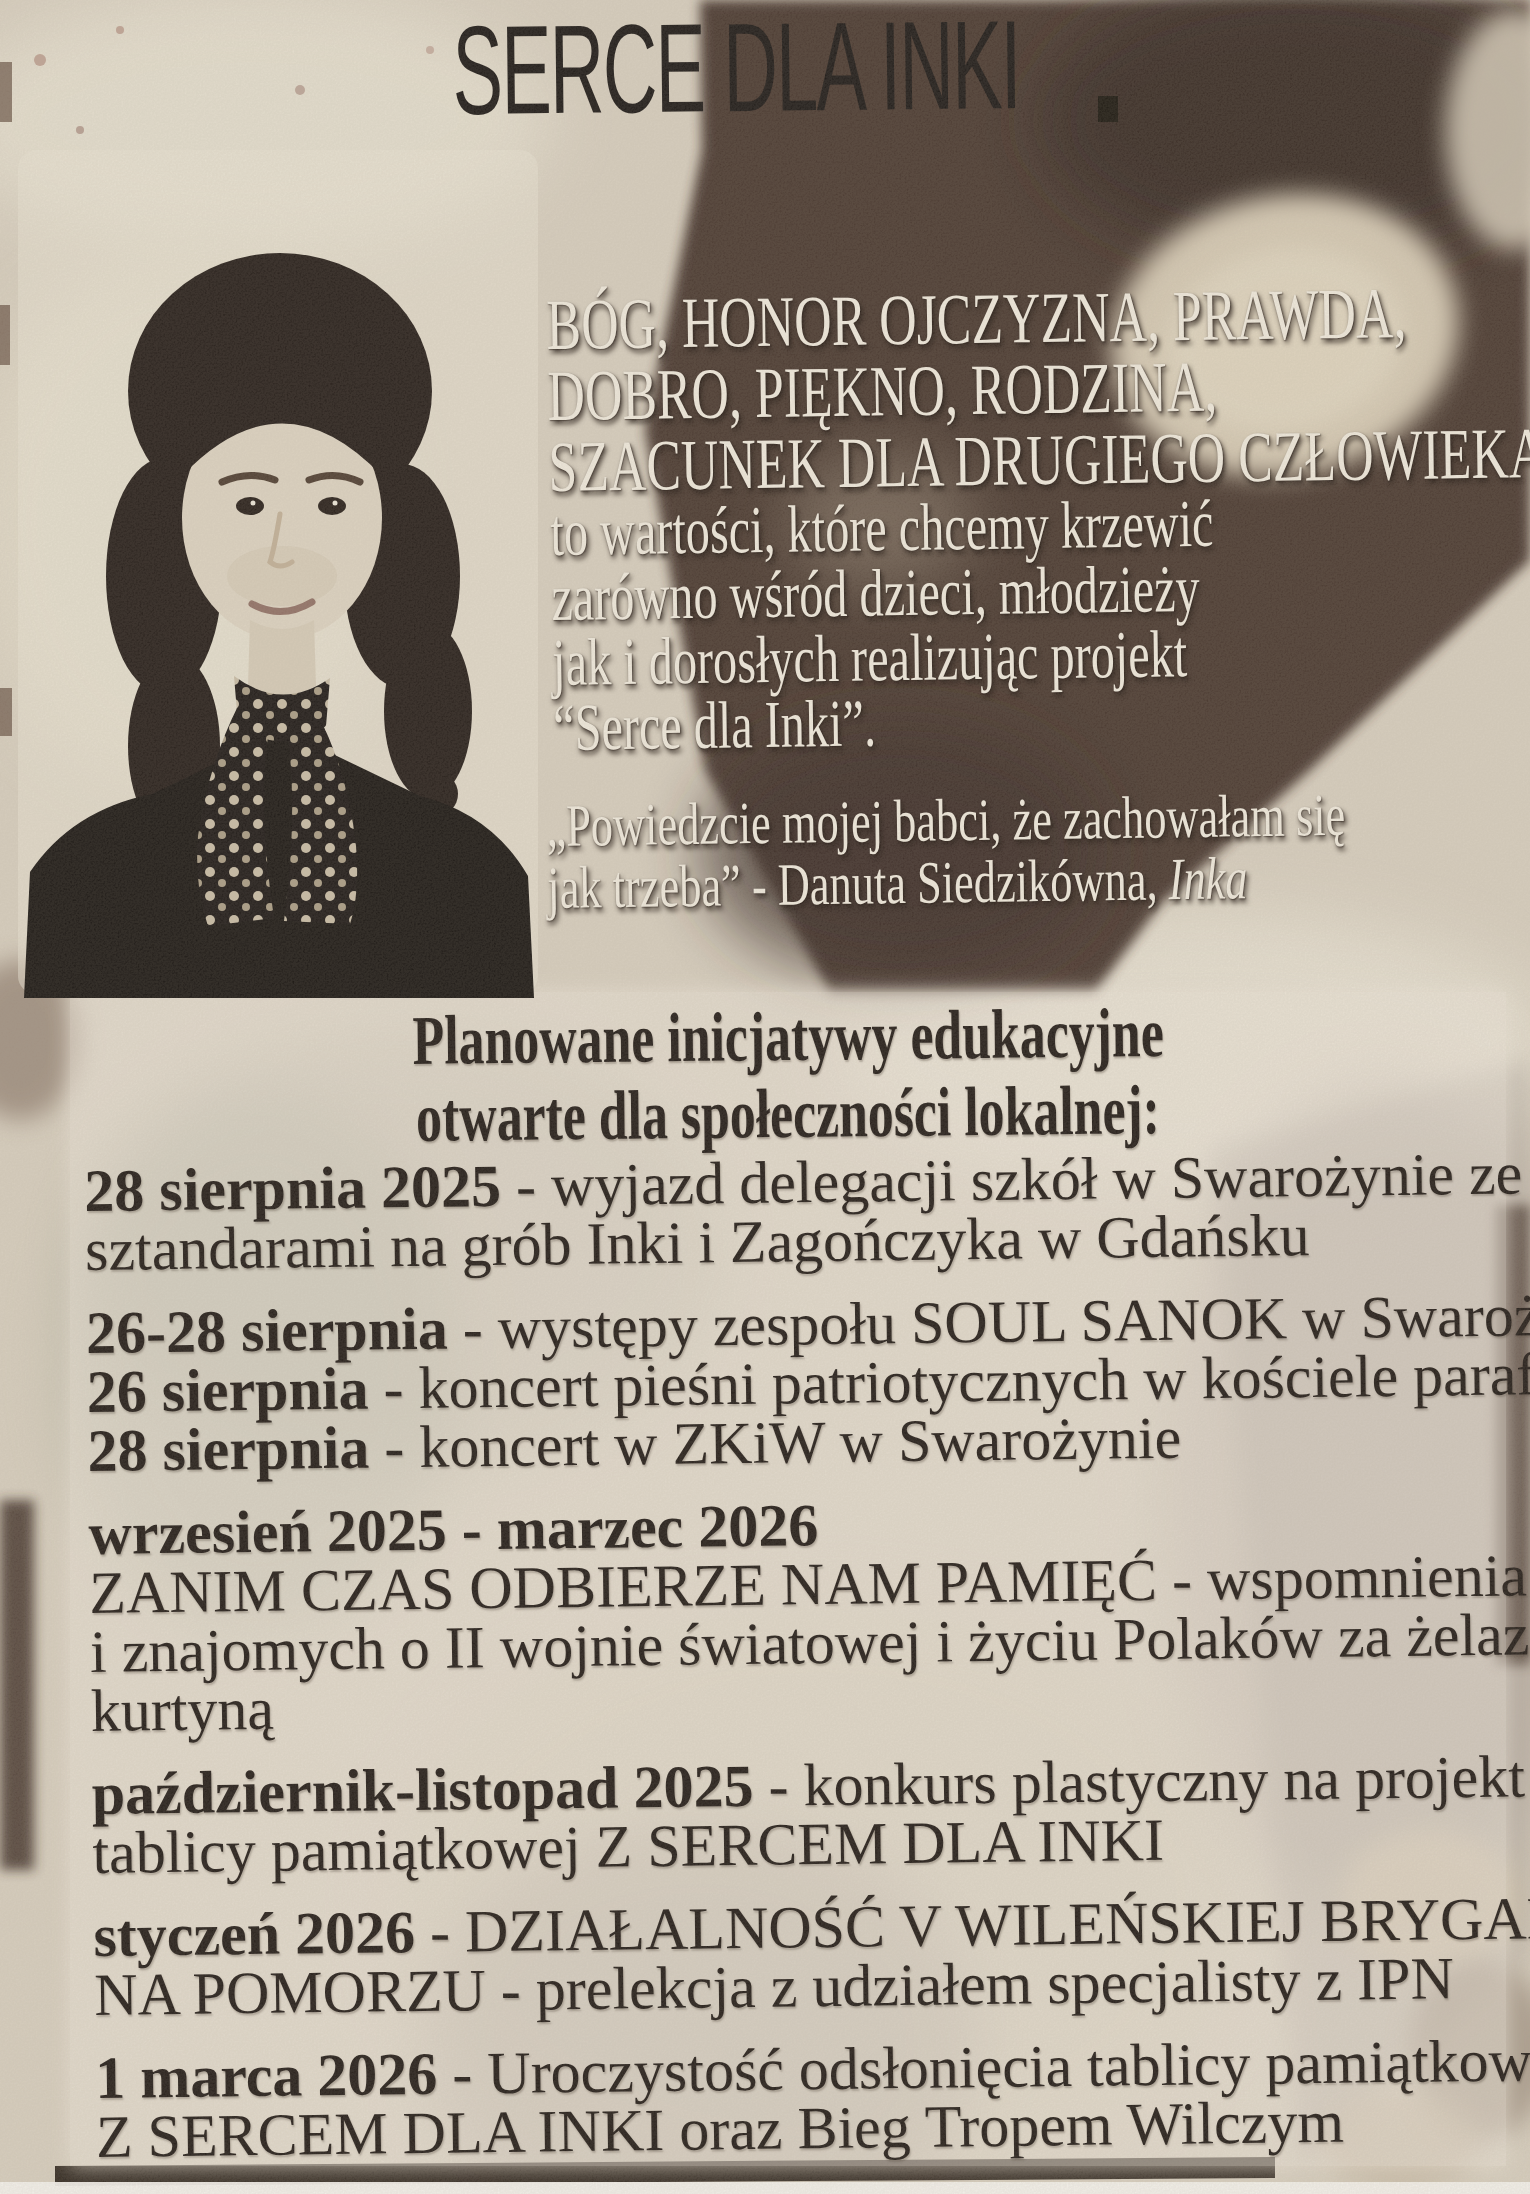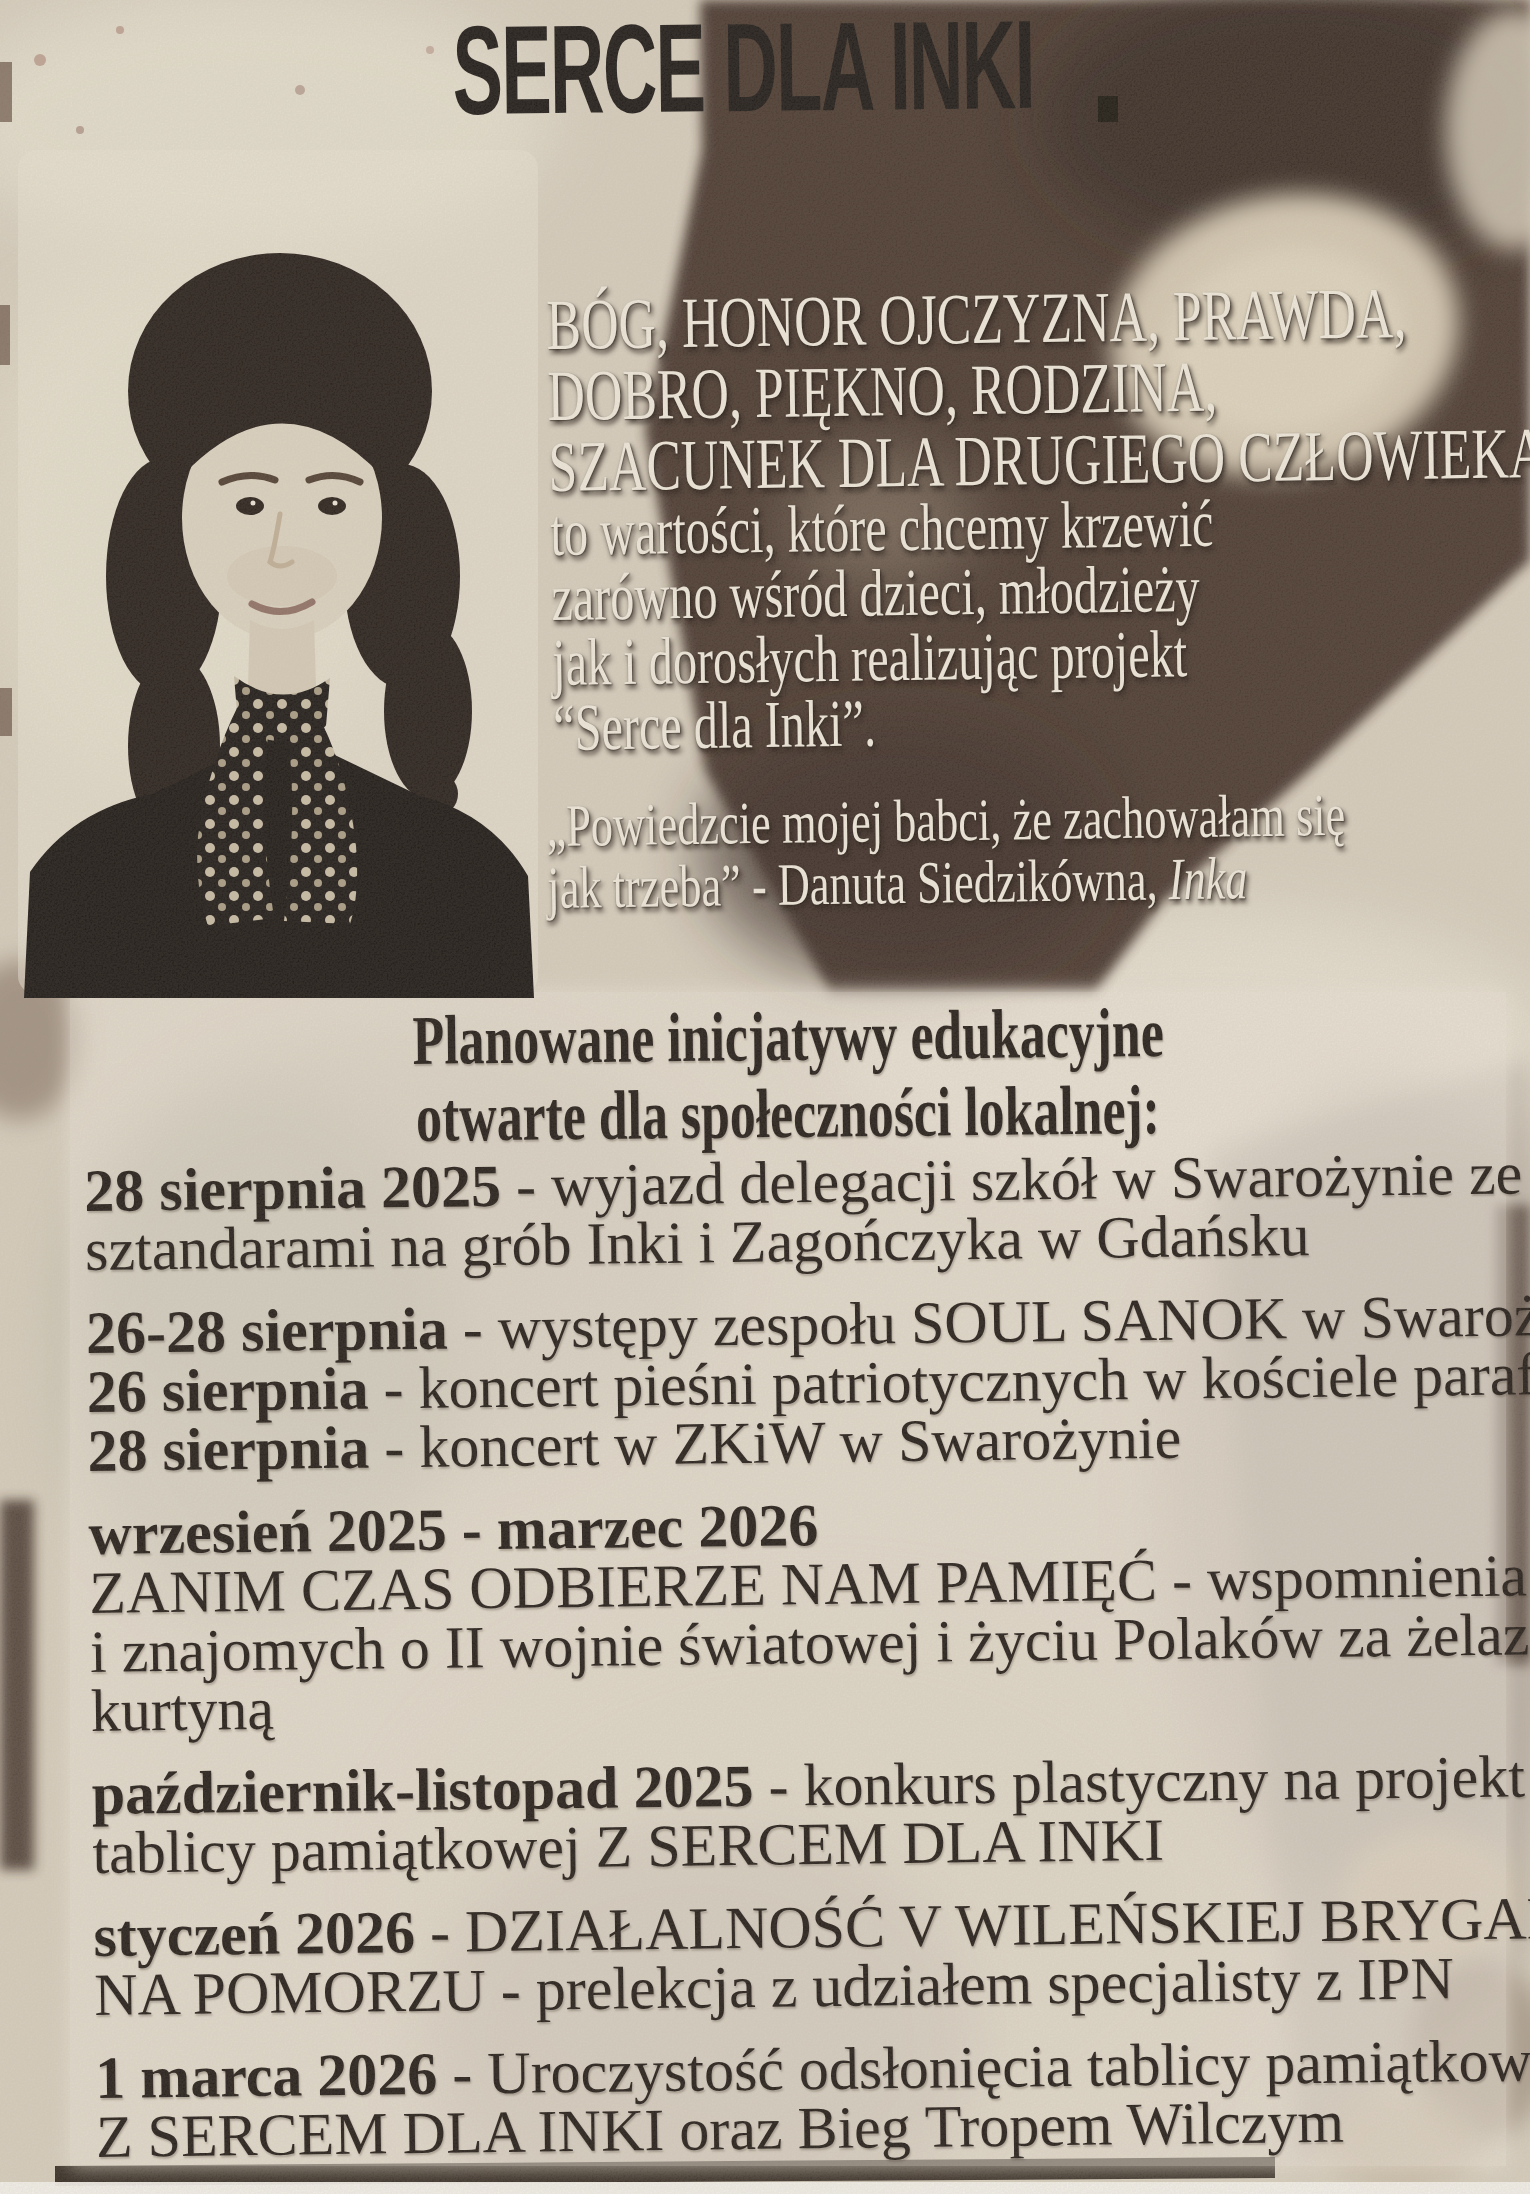--- a/index.html
+++ b/index.html
@@ -7,21 +7,21 @@
     position:relative; width:1530px; height:2194px; margin:0 auto;
     background:#d8cfbf; overflow:hidden;
     font-family:"Liberation Serif", serif;
   }
   #poster svg.layer{position:absolute; left:0; top:0;}
   .abs{position:absolute;}
   .sx{display:inline-block; transform-origin:0 0; white-space:nowrap;}
 
   
   .title-block{left:452px; top:8px; color:#161210;
-    font-family:"Liberation Sans", sans-serif; font-weight:700;
+    font-family:"Liberation Sans", sans-serif; font-weight:400;
     font-size:126px; line-height:1; letter-spacing:-3px;}
   .title-block .sx{transform:rotate(-0.6deg) scaleX(0.60);}
 
   
   .lighttext{color:#f2ecdf;
     text-shadow:3px 4px 6px rgba(28,18,12,.9), 1px 1px 2px rgba(28,18,12,.75);}
   .caps-block{left:546px; top:290px; font-size:72px; line-height:71px;}
   .caps-block .sx{transform:scaleX(0.72);}
   .body-block{left:550px; top:500px; font-size:67px; line-height:65px;}
   .body-block .sx{transform:scaleX(0.72);}

